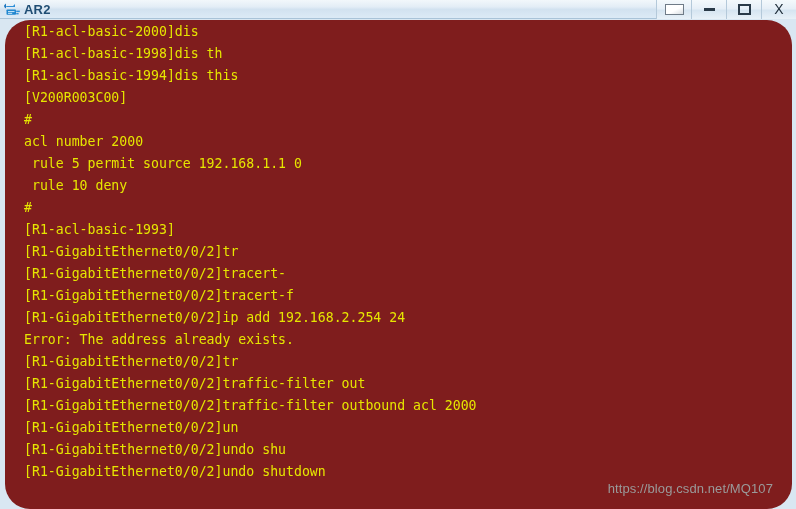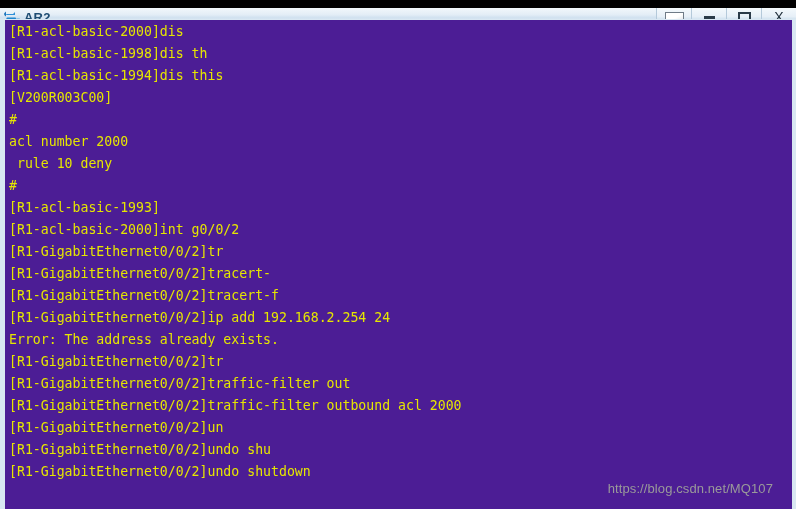--- a/index.html
+++ b/index.html
@@ -27,21 +27,20 @@
   #titlebar {
     position: absolute;
     left: 0; top: 0;
     width: 796px;
     height: 19px;
     background: linear-gradient(to bottom, #f2f7fb 0%, #e3edf6 38%, #d2e2f0 52%, #dceaf6 100%);
     border-bottom: 1px solid #a9c3d8;
     display: flex;
     align-items: center;
     box-sizing: border-box;
-    margin-top: 8px;
   }
 
   #title-icon {
     width: 18px;
     height: 15px;
     margin-left: 3px;
     margin-right: 3px;
     flex: 0 0 auto;
     display: block;
   }
@@ -116,25 +115,26 @@
     box-sizing: border-box;
     padding-left: 5px;
     padding-right: 4px;
     padding-top: 1px;
   }
 
   #terminal-screen {
     position: relative;
     width: 787px;
     height: 489px;
-    background: #4c1d95;
+    background: #7f1d1d;
     overflow: hidden;
     box-sizing: border-box;
-    padding-left: 4px;
+    padding-left: 19px;
     padding-top: 1px;
+    border-radius: 25px;
   }
 
   .term-line {
     font-family: "DejaVu Sans Mono", monospace;
     font-size: 13.2px;
     line-height: 22px;
     height: 22px;
     color: #e6e600;
     white-space: pre;
     letter-spacing: 0px;
@@ -190,24 +190,24 @@
 
   <div id="terminal-outer">
     <div id="terminal-screen">
 
       <div class="term-line">[R1-acl-basic-2000]dis</div>
       <div class="term-line">[R1-acl-basic-1998]dis th</div>
       <div class="term-line">[R1-acl-basic-1994]dis this</div>
       <div class="term-line">[V200R003C00]</div>
       <div class="term-line">#</div>
       <div class="term-line">acl number 2000</div>
+      <div class="term-line"> rule 5 permit source 192.168.1.1 0</div>
       <div class="term-line"> rule 10 deny</div>
       <div class="term-line">#</div>
       <div class="term-line">[R1-acl-basic-1993]</div>
-      <div class="term-line">[R1-acl-basic-2000]int g0/0/2</div>
       <div class="term-line">[R1-GigabitEthernet0/0/2]tr</div>
       <div class="term-line">[R1-GigabitEthernet0/0/2]tracert-</div>
       <div class="term-line">[R1-GigabitEthernet0/0/2]tracert-f</div>
       <div class="term-line">[R1-GigabitEthernet0/0/2]ip add 192.168.2.254 24</div>
       <div class="term-line">Error: The address already exists.</div>
       <div class="term-line">[R1-GigabitEthernet0/0/2]tr</div>
       <div class="term-line">[R1-GigabitEthernet0/0/2]traffic-filter out</div>
       <div class="term-line">[R1-GigabitEthernet0/0/2]traffic-filter outbound acl 2000</div>
       <div class="term-line">[R1-GigabitEthernet0/0/2]un</div>
       <div class="term-line">[R1-GigabitEthernet0/0/2]undo shu</div>

